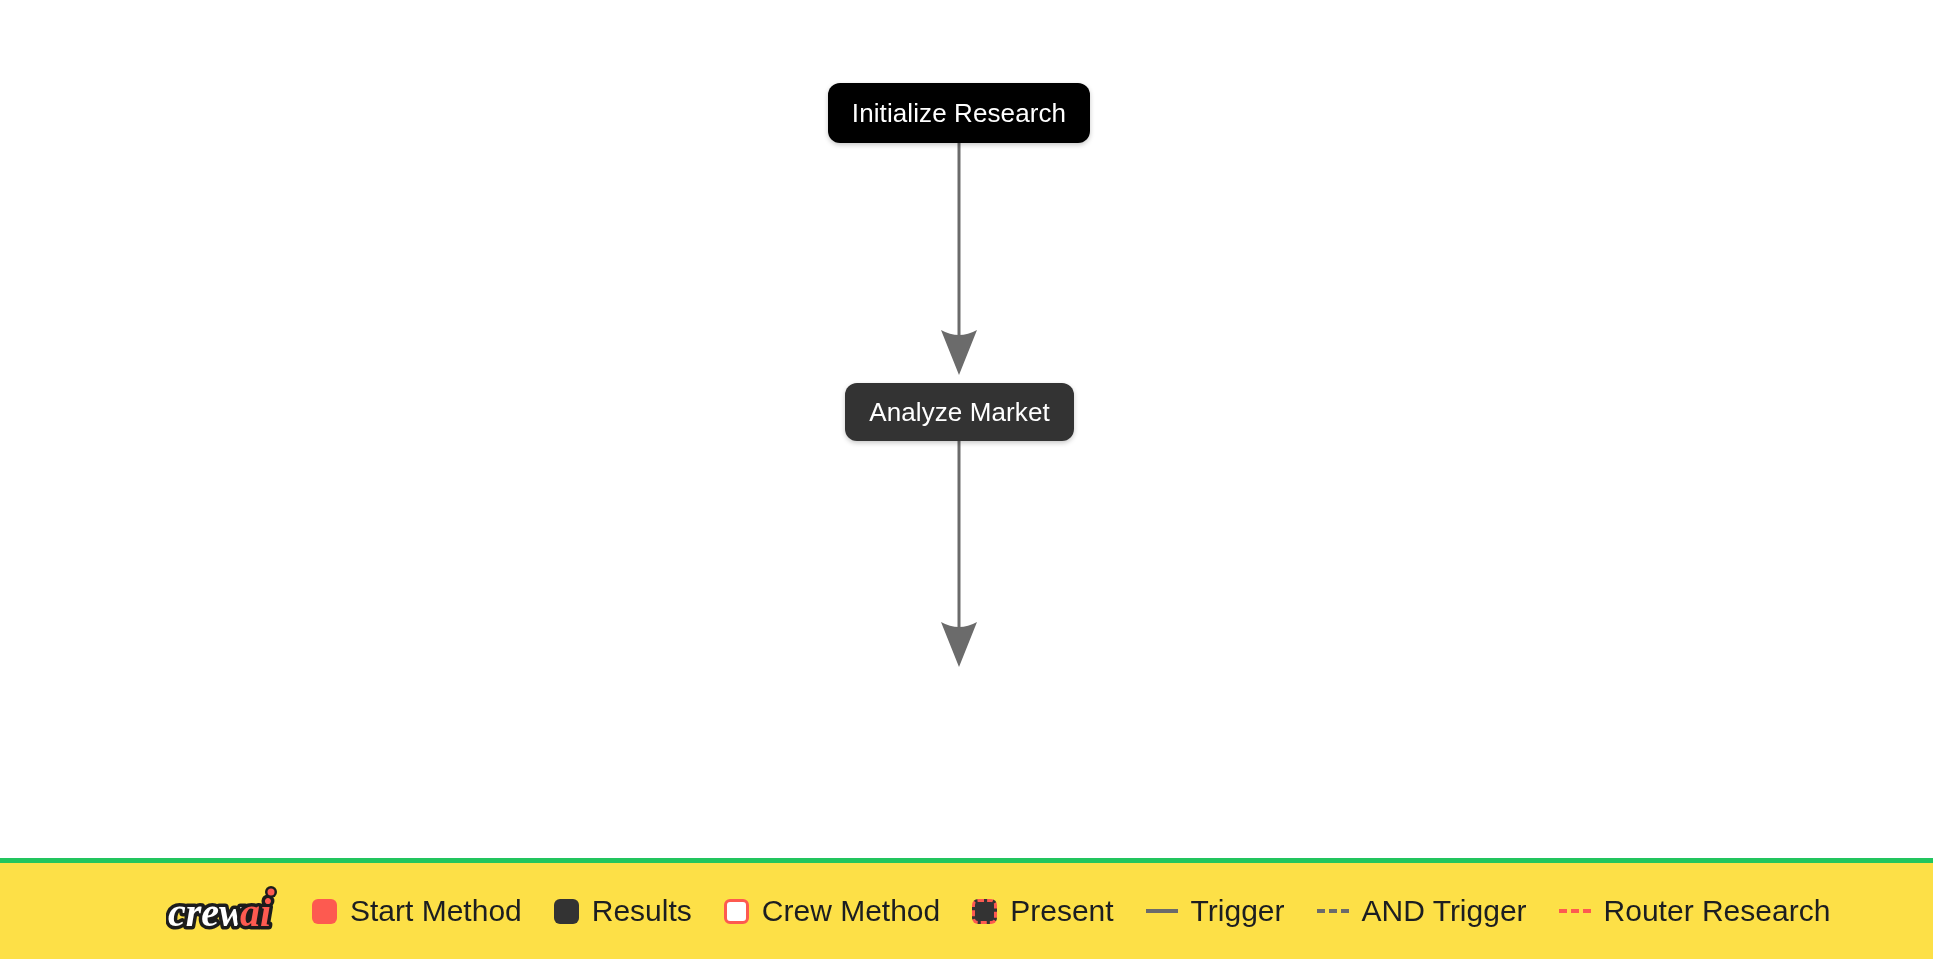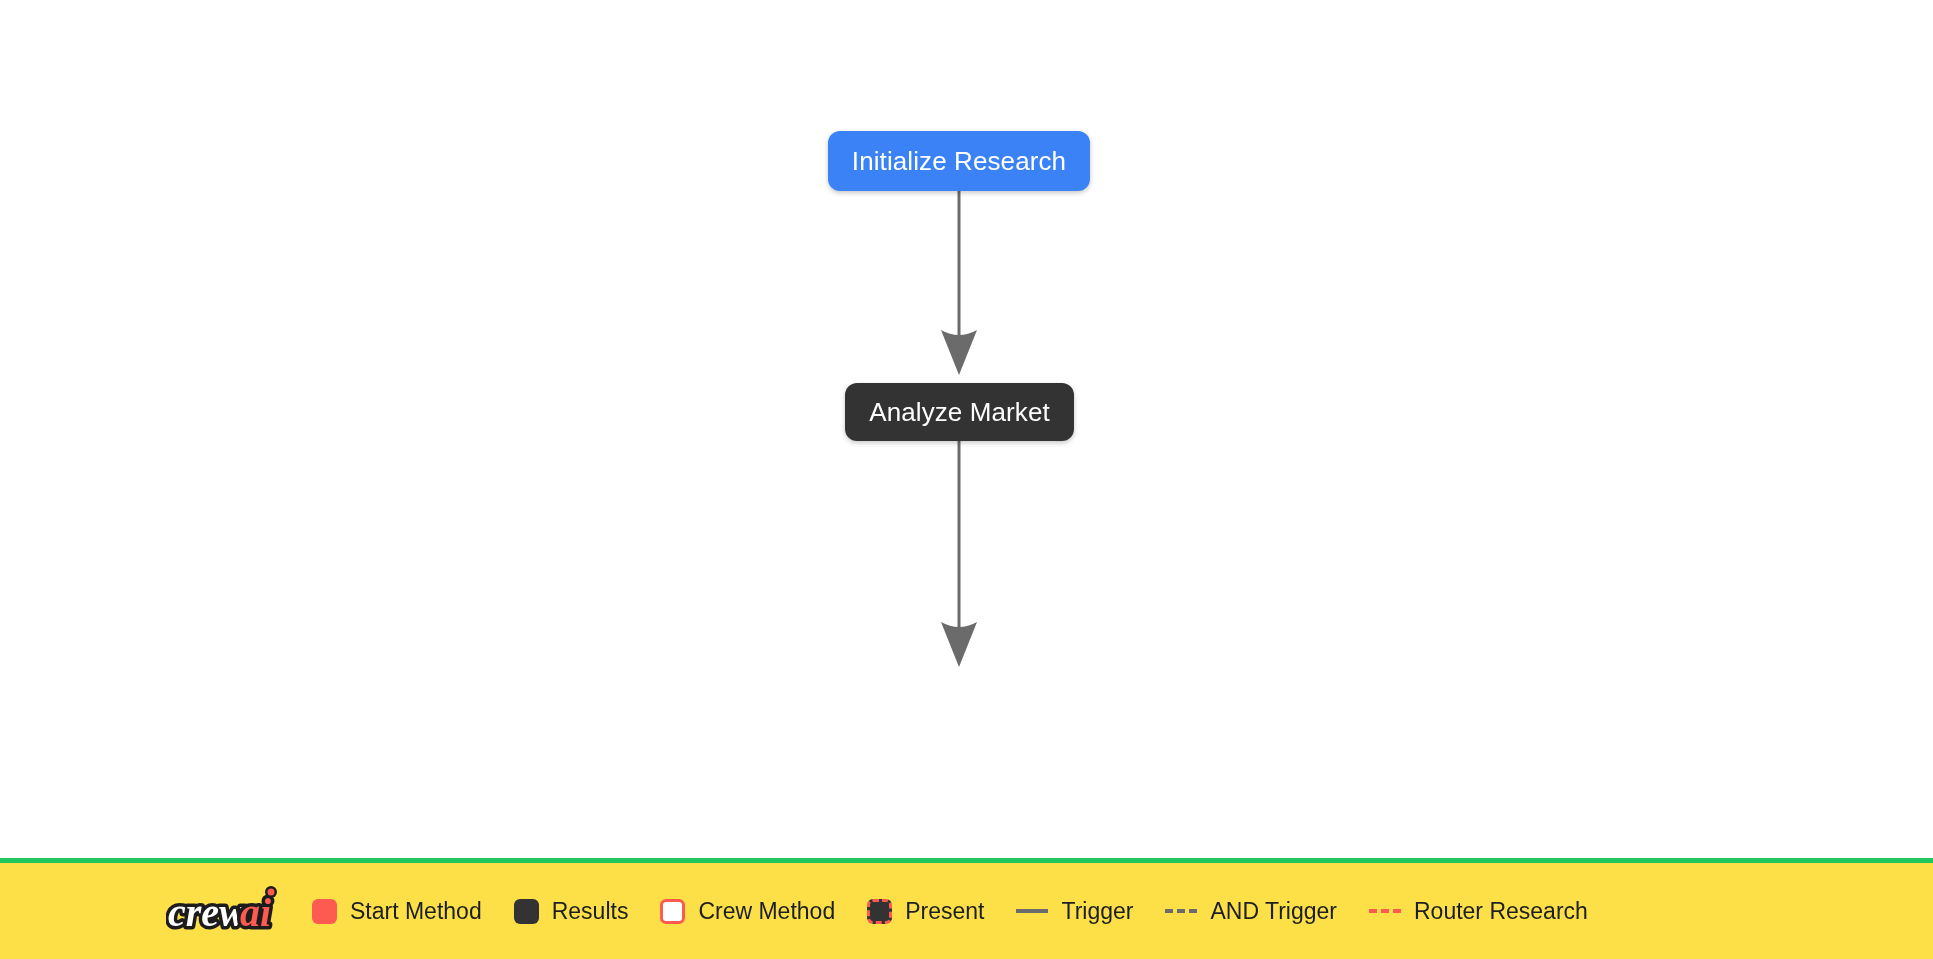--- a/index.html
+++ b/index.html
@@ -49,22 +49,21 @@
     color: #ffffff;
     font-size: 26px;
     line-height: 1;
     letter-spacing: 0.1px;
     white-space: nowrap;
     padding: 0 22px;
     box-shadow: 0 2px 5px rgba(0,0,0,0.22);
   }
 
   .node.start {
-    background: #3b82f6;
-    margin-top: 48px;
+    background: #000000;
   }
 
   .node.method {
     background: #333333;
     margin-top: 8px;
   }
 
   
   #legend {
     position: absolute;
@@ -89,21 +88,21 @@
   #logo svg { display: block; }
 
   .legend-item {
     display: flex;
     align-items: center;
     margin-right: 32px;
     flex: 0 0 auto;
   }
 
   .legend-label {
-    font-size: 23px;
+    font-size: 30px;
     color: #1c1e21;
     margin-left: 13px;
     white-space: nowrap;
     text-align: center;
   }
 
   .swatch {
     width: 25px;
     height: 25px;
     border-radius: 6px;

